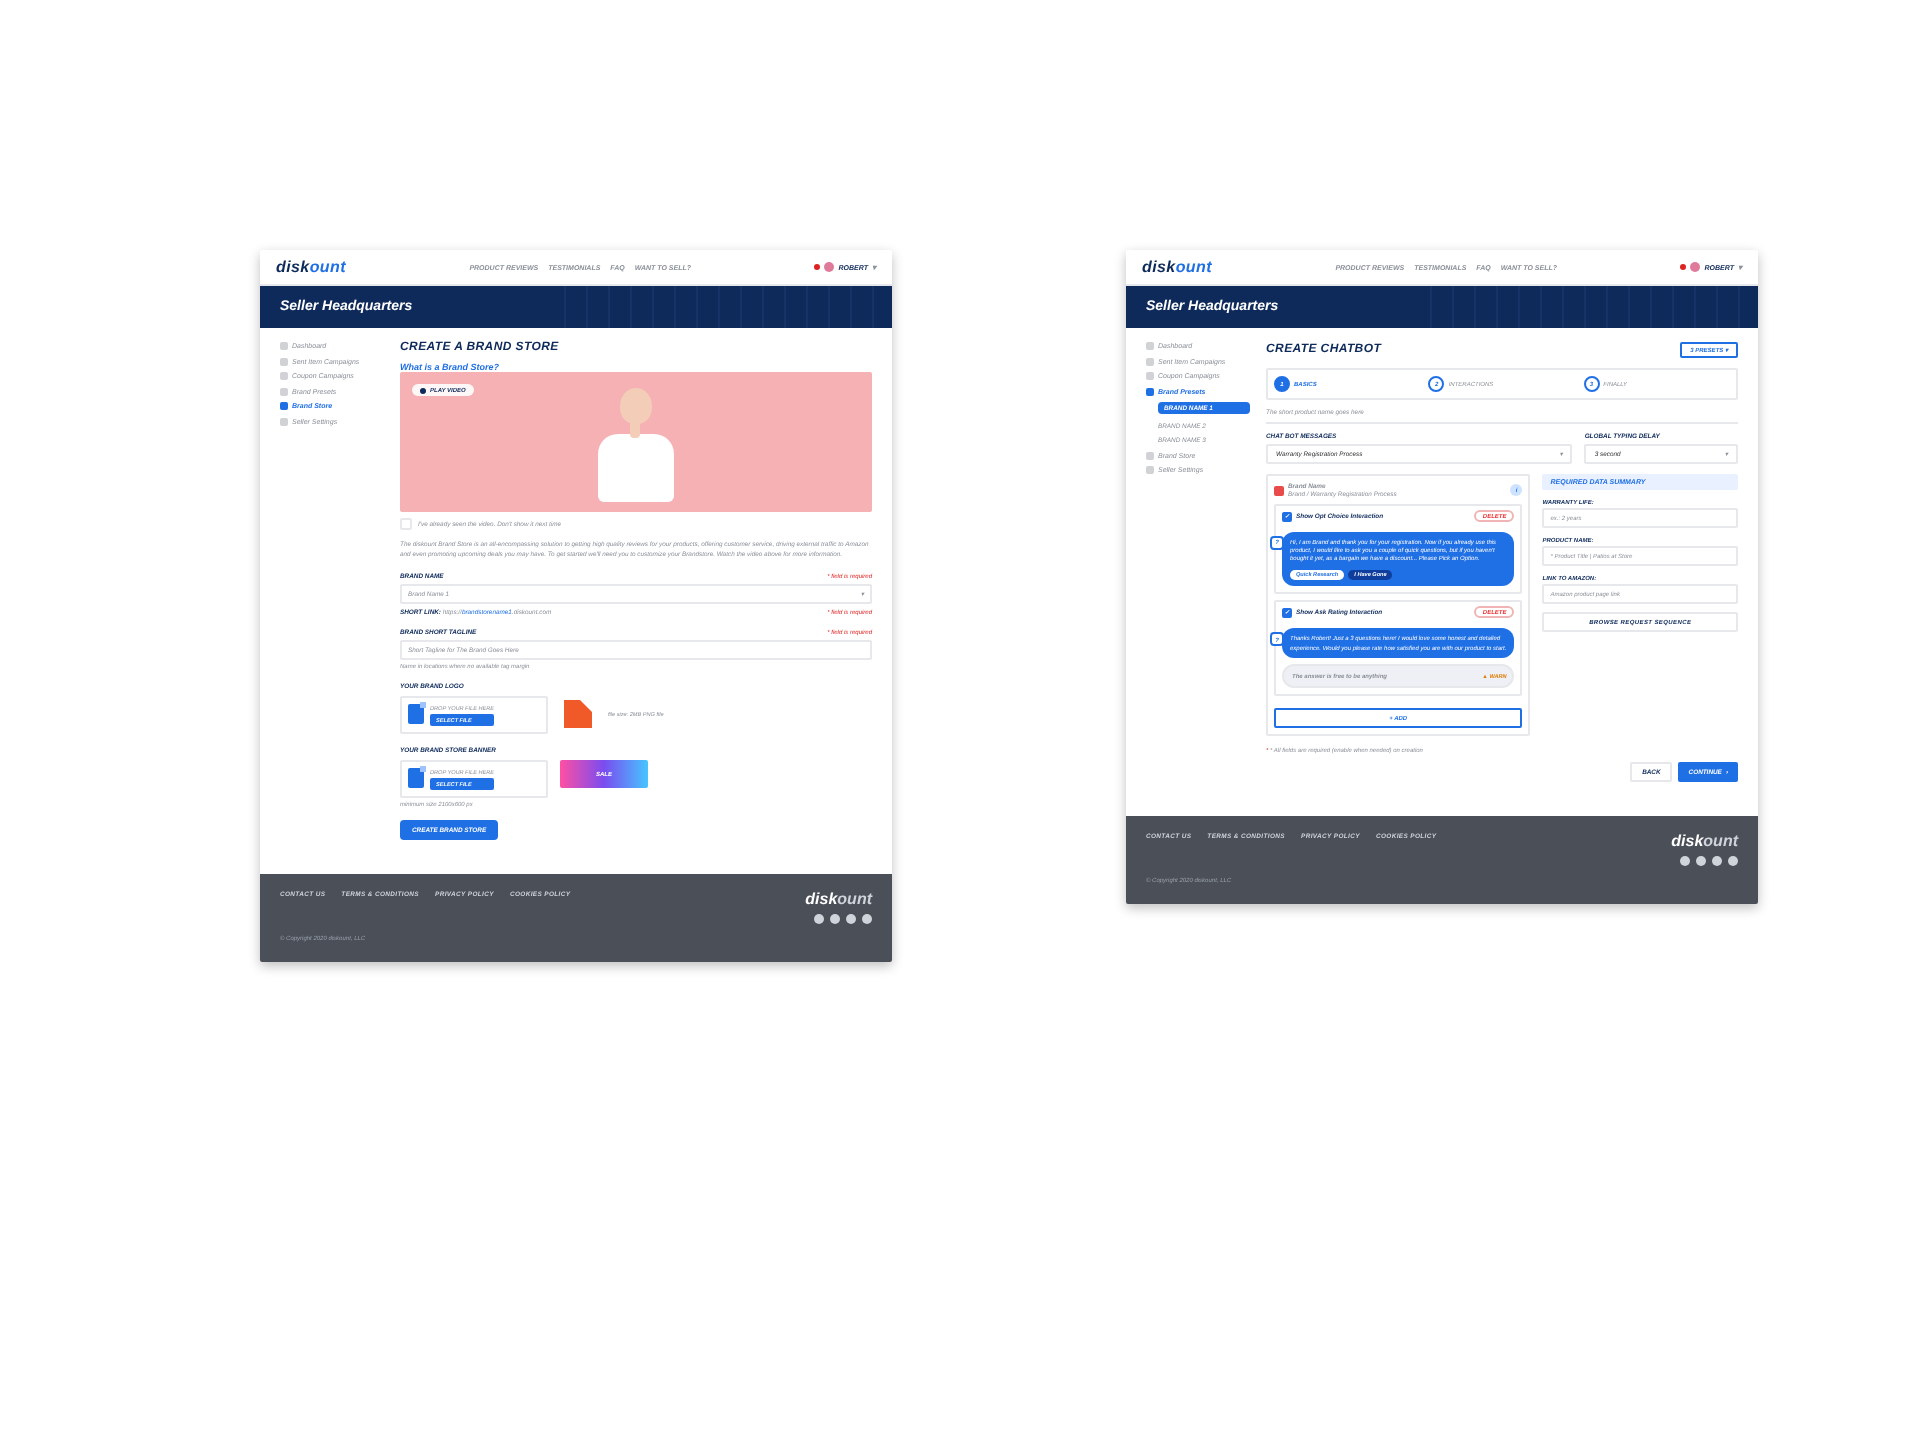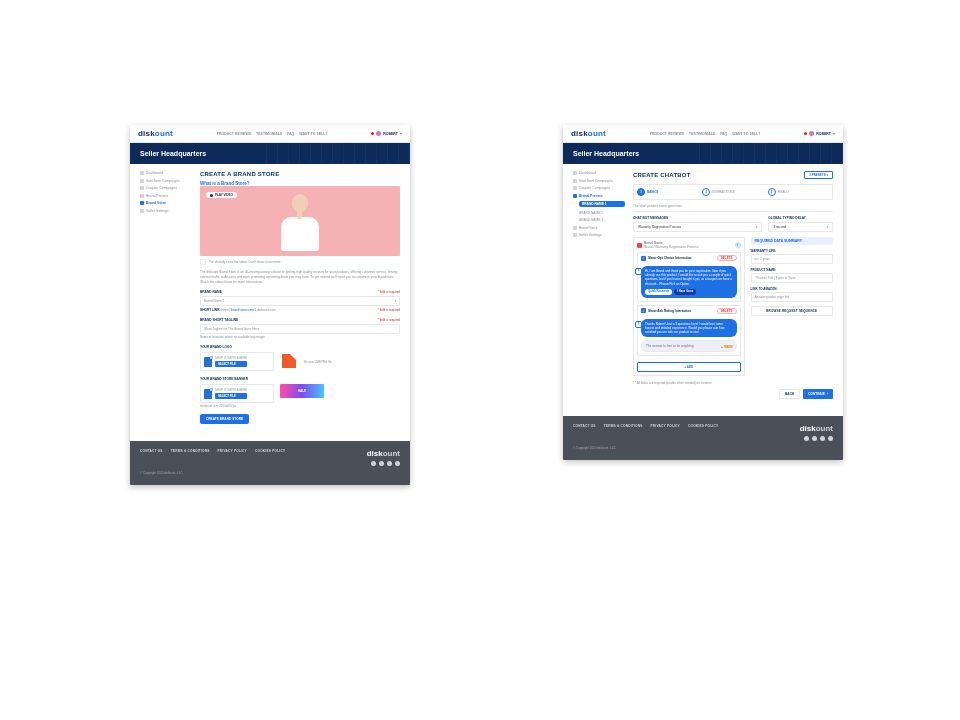--- a/index.html
+++ b/index.html
@@ -11,26 +11,27 @@
     --muted:#8a8f98;
     --bg:#ffffff;
     --grey:#e6e8eb;
     --footer:#4a4f58;
     --pink:#f5b1b3;
     --orange:#f05a28;
   }
   html,body{margin:0;padding:0;background:#fff;font-family:Arial,Helvetica,sans-serif;color:var(--text);}
   .canvas{width:960px;height:720px;position:relative;}
   .mock{
-    position:absolute;width:280px;
+    position:absolute;width:316px;
     background:var(--bg);
     box-shadow:0 2px 6px rgba(0,0,0,.25);
     border-radius:1px;
     overflow:hidden;
     font-size:4px;
+    font-style:italic;
   }
   .mock-a{left:130px;top:125px;}
   .mock-b{left:563px;top:125px;}
 
   
   .topbar{display:flex;align-items:center;justify-content:space-between;padding:4px 8px;border-bottom:1px solid var(--grey);}
   .logo{font-weight:900;font-size:8px;letter-spacing:.2px;color:var(--navy);}
   .logo .accent{color:var(--blue);}
   .topnav{display:flex;gap:5px;color:var(--muted);font-size:3.5px;font-weight:700;}
   .user{display:flex;align-items:center;gap:2px;font-size:3.5px;font-weight:700;color:var(--navy);}

